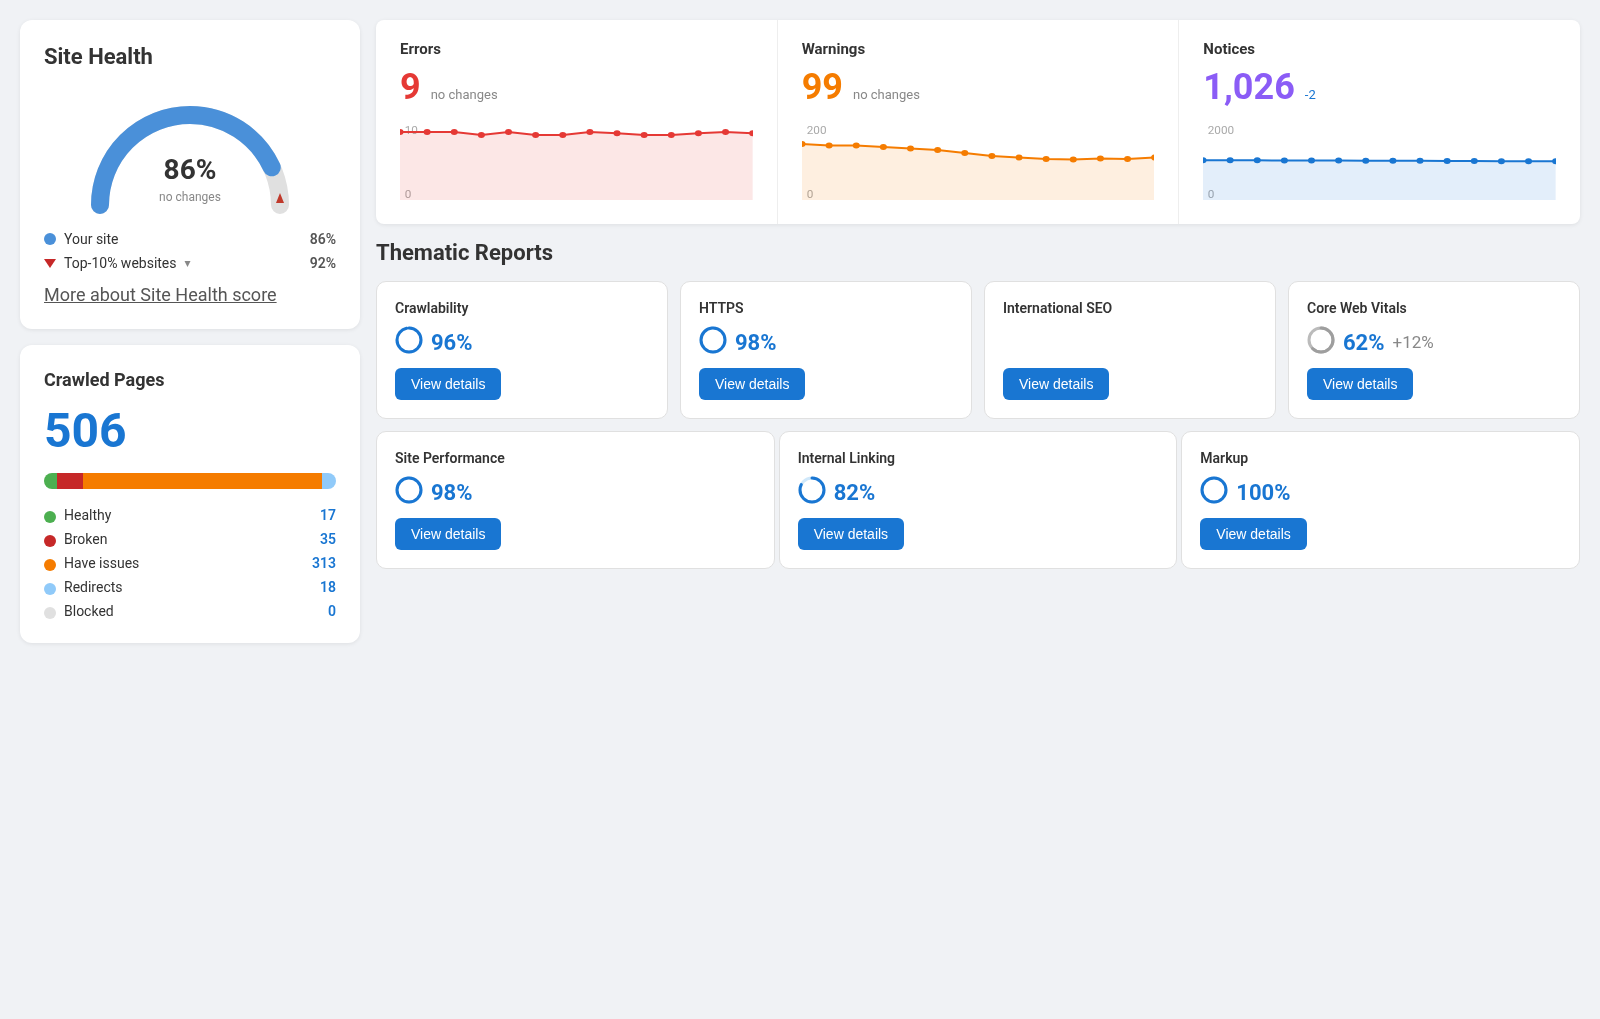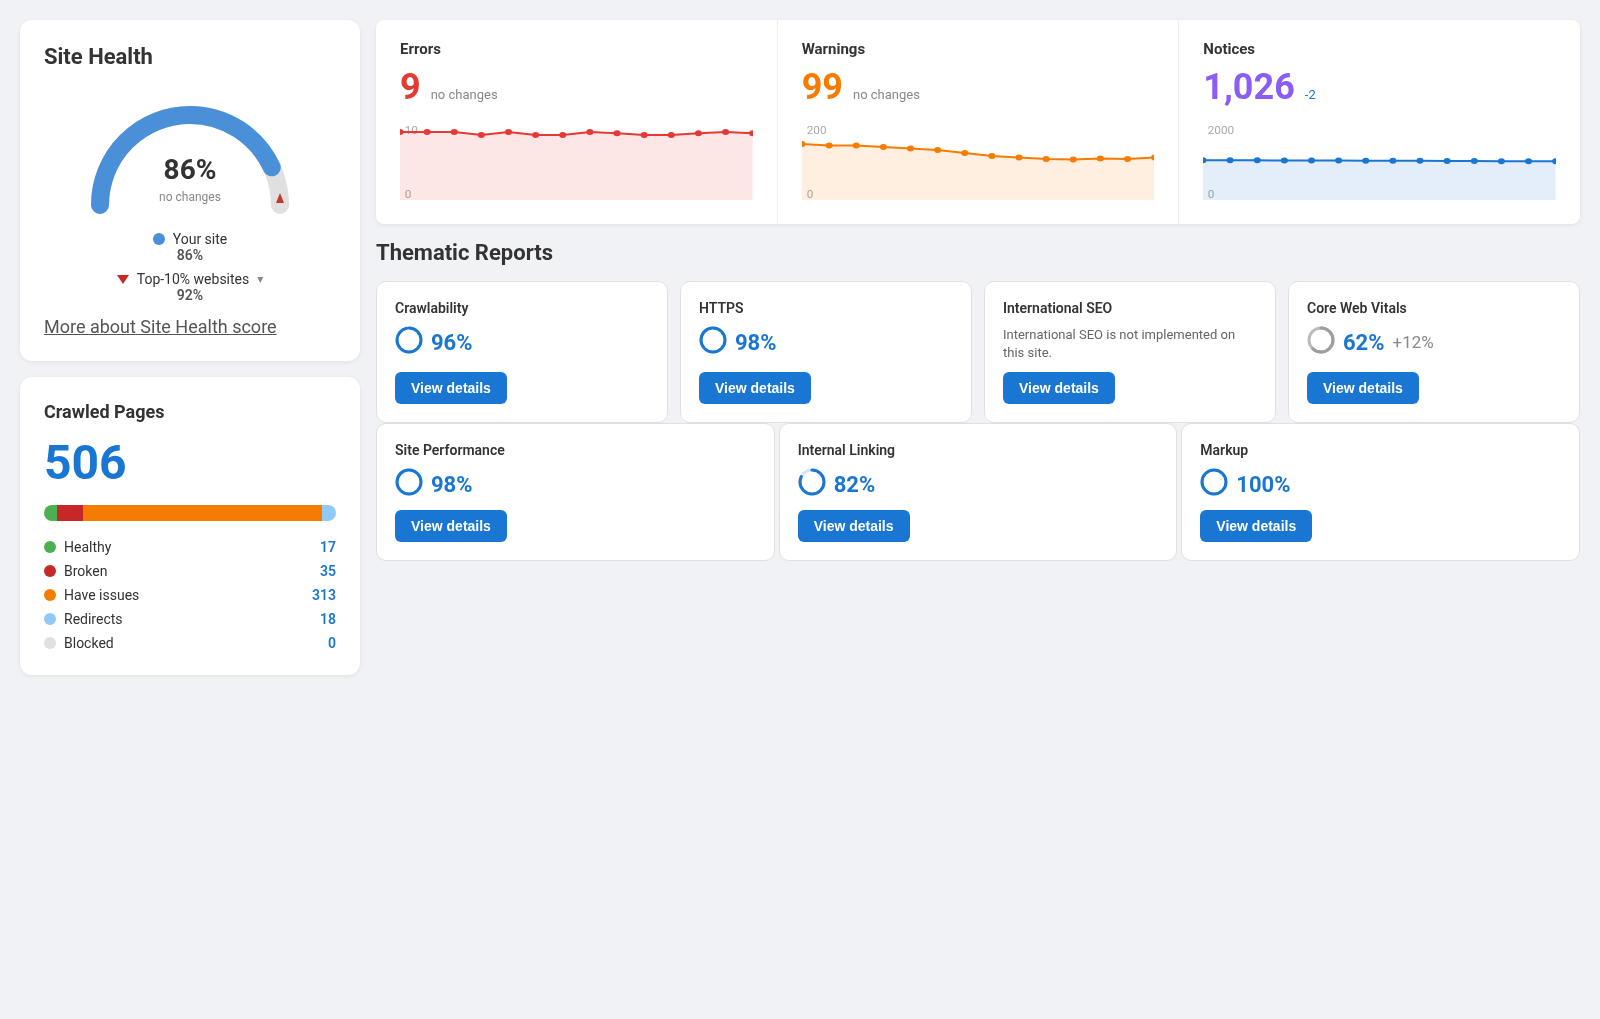--- a/index.html
+++ b/index.html
@@ -63,21 +63,20 @@
     .gauge-sub {
       font-size: 12px;
       color: #888;
     }
     .legend-row {
       display: flex;
       align-items: center;
       justify-content: space-between;
       margin: 8px 0;
       font-size: 14px;
-      flex-direction: column;
     }
     .legend-left {
       display: flex;
       align-items: center;
       gap: 8px;
     }
     .dot {
       width: 12px;
       height: 12px;
       border-radius: 50%;
@@ -141,20 +140,21 @@
     
     .section-title {
       font-size: 22px;
       font-weight: 700;
       margin-bottom: 16px;
     }
     .reports-grid {
       display: grid;
       grid-template-columns: repeat(4, 1fr);
       gap: 12px;
+      margin-bottom: 12px;
     }
     .reports-grid-2 {
       display: grid;
       grid-template-columns: repeat(3, 1fr);
       gap: 4px;
     }
     .report-card {
       background: #fff;
       border: 1px solid #e0e0e0;
       border-radius: 10px;
@@ -187,21 +187,21 @@
       color: #666;
       line-height: 1.4;
     }
     .view-btn {
       background: #1976d2;
       color: #fff;
       border: none;
       border-radius: 6px;
       padding: 8px 16px;
       font-size: 14px;
-      font-weight: 700;
+      font-weight: 400;
       cursor: pointer;
       align-self: flex-start;
       margin-top: auto;
     }
     
     .crawled-title {
       font-size: 18px;
       font-weight: 700;
       margin-bottom: 12px;
     }
@@ -226,21 +226,21 @@
       gap: 8px;
     }
     .crawled-legend-row {
       display: flex;
       align-items: center;
       justify-content: space-between;
       font-size: 14px;
     }
     .crawled-legend-left {
       display: flex;
-      align-items: center;
+      align-items: flex-end;
       gap: 8px;
     }
     .crawled-dot {
       width: 12px;
       height: 12px;
       border-radius: 50%;
     }
     .crawled-val {
       color: #1976d2;
       font-weight: 600;
@@ -460,21 +460,20 @@
     <circle cx="14" cy="14" r="12" fill="none" stroke="#d0e8fa" stroke-width="3"></circle>
     <circle cx="14" cy="14" r="12" fill="none" stroke="#1976d2" stroke-width="3" stroke-dasharray="75.39822368615503" stroke-dashoffset="1.507964473723102" stroke-linecap="round" transform="rotate(-90 14 14)"></circle>
   </svg></span>
         <span class="report-score">98%</span>
 
       </div>
             <button class="view-btn">View details</button>
           </div>
           <div class="report-card">
             <div class="report-name">International SEO</div>
-            <div class="report-desc">International SEO is not implemented on this site.</div>
             <button class="view-btn">View details</button>
           </div>
           <div class="report-card">
             <div class="report-name">Core Web Vitals</div>
             <div class="report-score-row">
         <span><svg width="28" height="28" viewBox="0 0 28 28">
     <circle cx="14" cy="14" r="12" fill="none" stroke="#bbb" stroke-width="3"></circle>
     <circle cx="14" cy="14" r="12" fill="none" stroke="#9e9e9e" stroke-width="3" stroke-dasharray="75.39822368615503" stroke-dashoffset="28.651325000738915" stroke-linecap="round" transform="rotate(-90 14 14)"></circle>
   </svg></span>
         <span class="report-score">62%</span>

